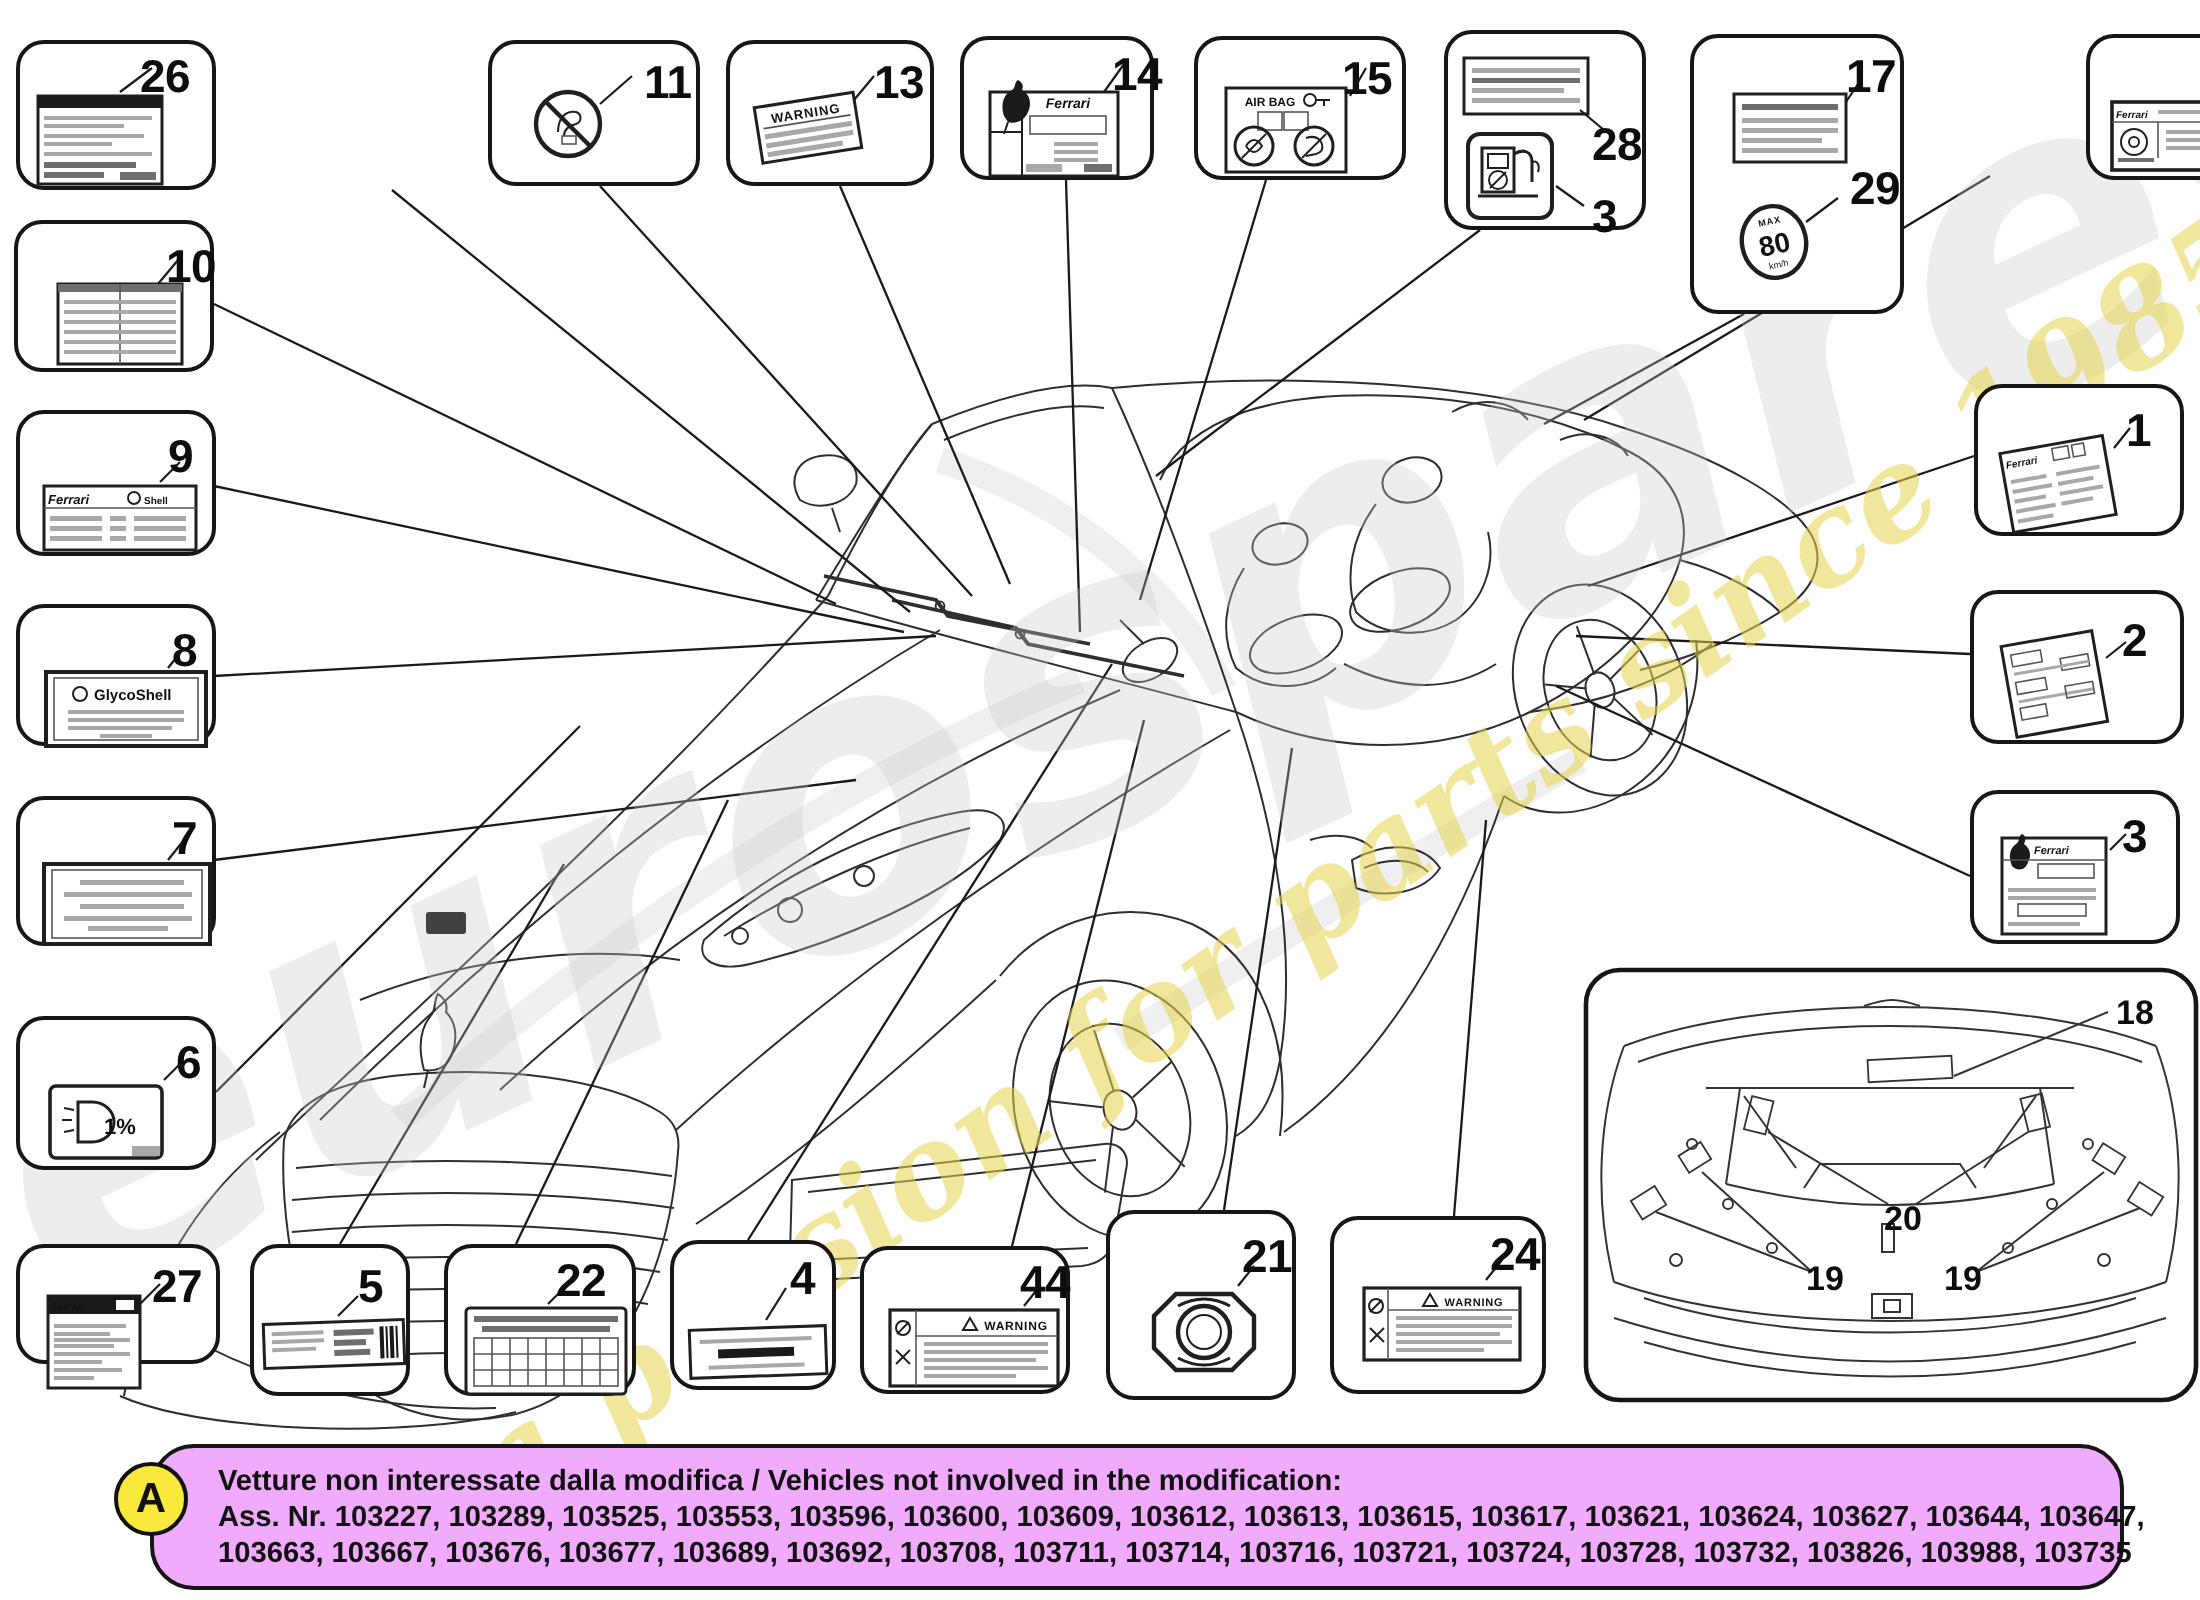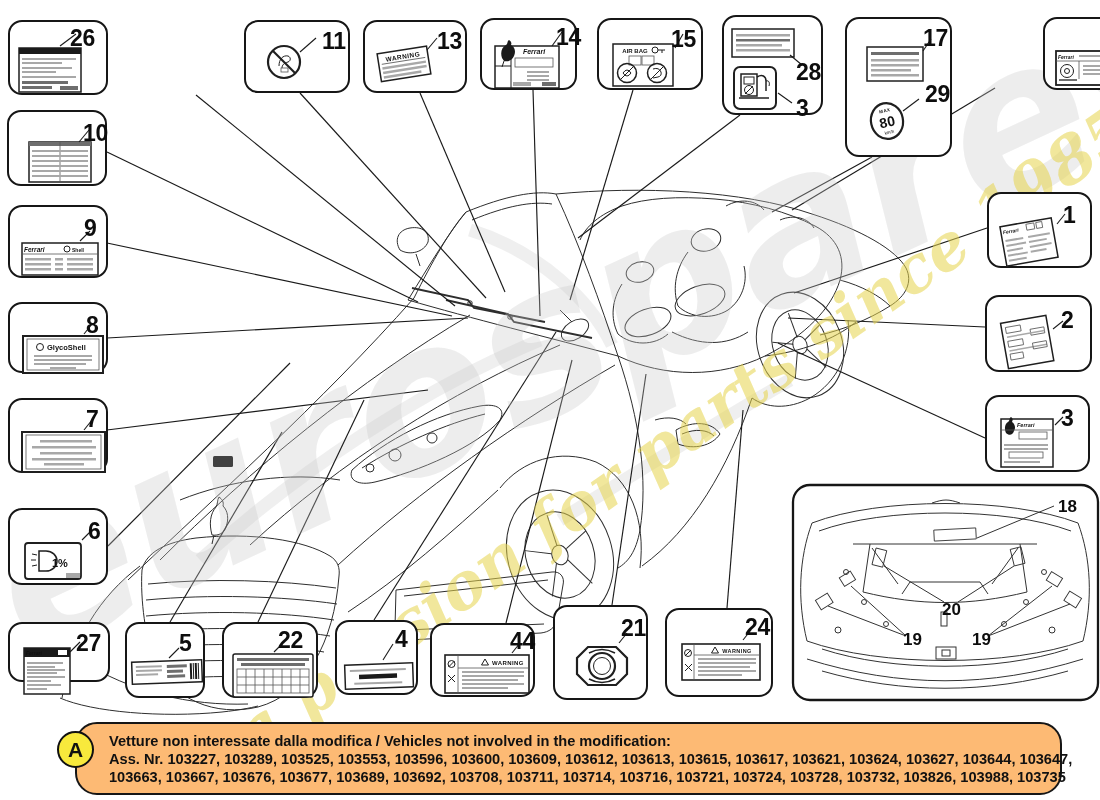--- a/index.html
+++ b/index.html
@@ -23,21 +23,21 @@
   .car .shade{stroke:#ececec;stroke-width:13;opacity:.85}
   .car .bold{stroke-width:1.9}
   .lead{stroke:#1a1a1a;stroke-width:1.15;fill:none}
   .trunkart path,.trunkart line,.trunkart circle,.trunkart rect{fill:none;stroke:#333;stroke-width:1}
   .trunkart .lab{stroke:#333;stroke-width:.9}
   .tnum{font:700 17px "Liberation Sans",sans-serif;fill:#0d0d0d}
   .wm-brand{font-style:italic;font-weight:700;font-size:208px;font-family:"DejaVu Sans",sans-serif;
             fill:#c9c9c9;opacity:.32}
   .wm-tag{font-style:italic;font-weight:700;font-size:64px;font-family:"DejaVu Serif",serif;
           fill:#e6d44d;opacity:.55}
-  #note{position:absolute;left:75px;top:722px;width:987px;height:73px;background:#fdba74;
+  #note{position:absolute;left:75px;top:722px;width:987px;height:73px;background:#f0abfc;
         border:2.4px solid #161616;border-radius:22px;box-sizing:border-box;padding:8px 14px 0 32px;}
   #note .ln{font-size:14.6px;font-weight:700;color:#111;line-height:1.24;white-space:nowrap;}
   #amark{position:absolute;left:57px;top:731px;width:33px;height:33px;border-radius:50%;
          border:2.6px solid #111;background:#f8e93c;text-align:center;line-height:33px;
          font-weight:700;font-size:21px;color:#111;}
 </style>
 </head>
 <body>
 
 <div id="stage">

